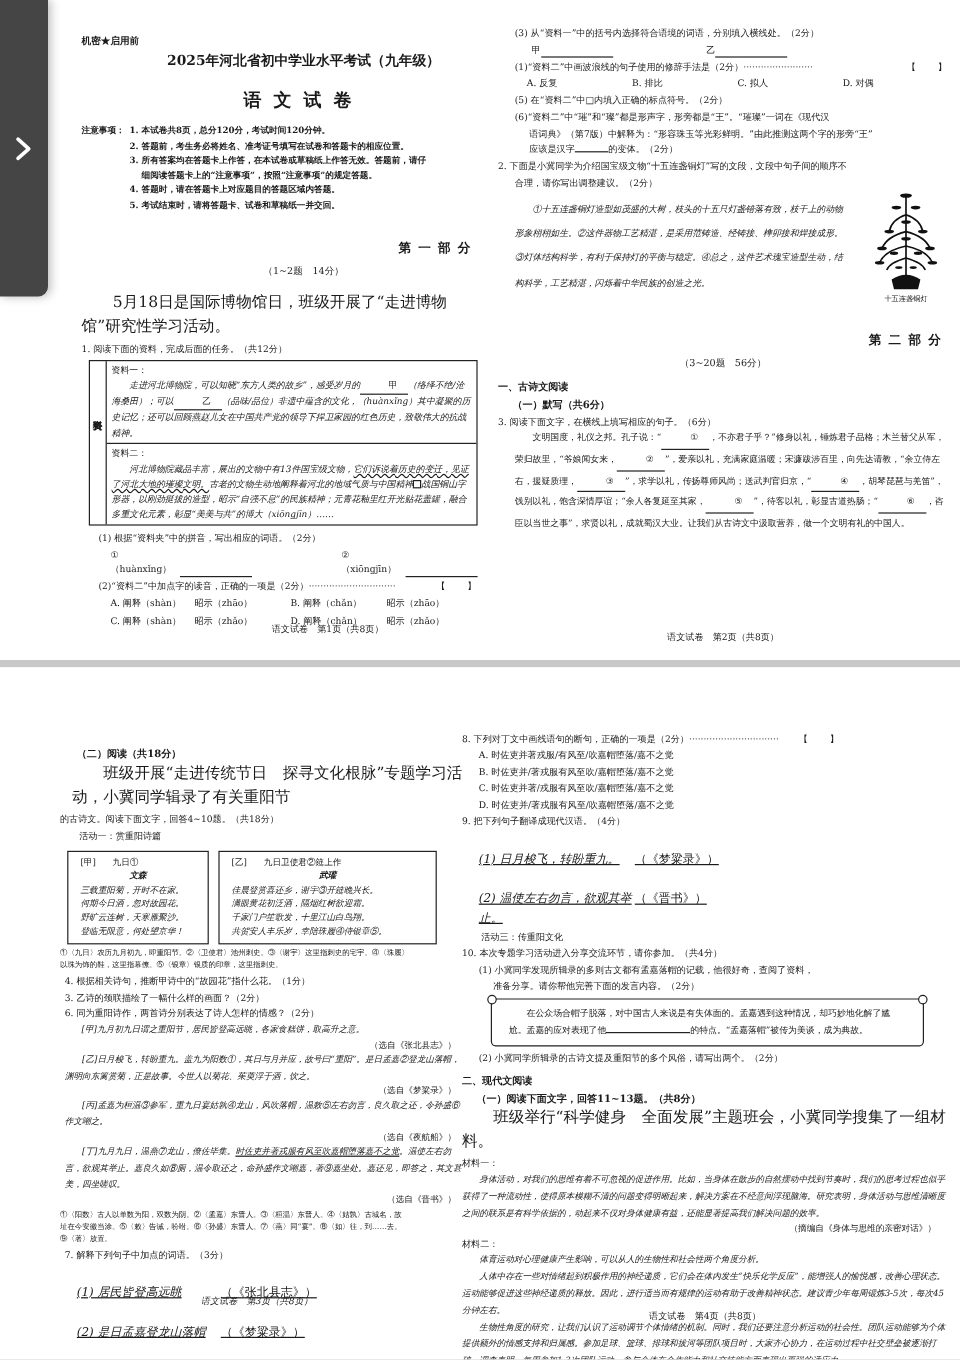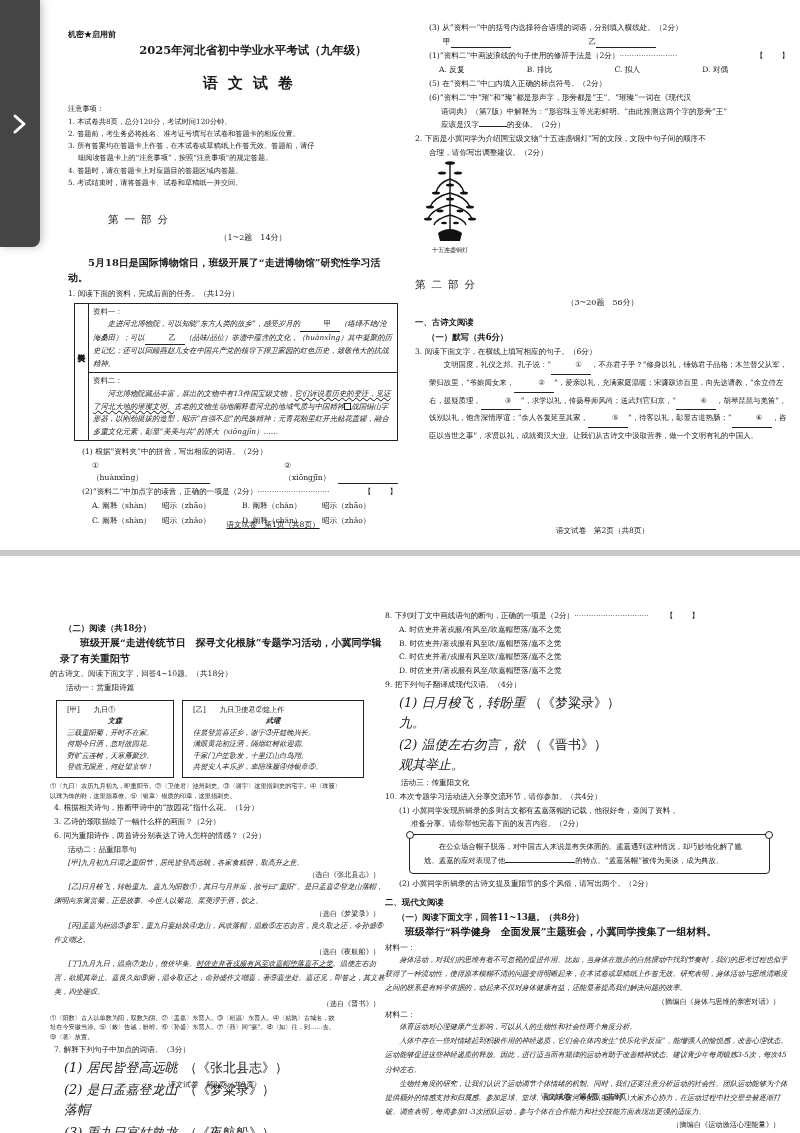--- a/index.html
+++ b/index.html
@@ -13,49 +13,49 @@
 
   .page { position: absolute; font-size: 8px; line-height: 1.55; }
   .p1 { left: 68px; top: 28px; width: 330px; }
   .p2 { left: 415px; top: 20px; width: 375px; }
   .p3 { left: 50px; top: 60px; width: 340px; }
   .p4 { left: 385px; top: 52px; width: 405px; }
 
   .secret { font-size: 8px; font-weight: bold; margin-bottom: 2px; }
   .exam-title { text-align: center; font-size: 11.5px; font-weight: bold; margin-left: 40px; margin-bottom: 12px; }
   .subject-title { text-align: center; font-size: 15px; font-weight: bold; letter-spacing: 10px; margin-left: 40px; margin-bottom: 8px; }
-  .notice { display: flex; font-size: 7.2px; line-height: 1.7; font-weight: normal; flex-direction: column; }
+  .notice { display: flex; font-size: 7.2px; line-height: 1.7; font-weight: bold; }
   .notice-label { width: 40px; flex-shrink: 0; }
   .notice-list div { }
   .notice-list .indent { padding-left: 10px; }
 
-  .part-title { text-align: left; font-size: 10.5px; font-weight: normal; letter-spacing: 6px; margin-top: 22px; }
+  .part-title { text-align: right; font-size: 10.5px; font-weight: bold; letter-spacing: 6px; margin-top: 22px; }
   .part-sub { text-align: center; font-size: 8px; margin-top: 5px; margin-bottom: 10px; }
-  .para { text-indent: 2em; font-size: 10px; font-weight: bold; }
+  .para { text-indent: 2em; font-size: 13px; }
   .q { font-size: 7.6px; margin-top: 2px; }
   .qi { padding-left: 14px; font-size: 7.6px; margin-top: 2px; }
   .opts { display: grid; grid-template-columns: 1fr 1fr 1fr 1fr; padding-left: 24px; font-size: 7.6px; margin-top: 3px; }
   .opts2 { display: grid; grid-template-columns: 70px 80px 80px 80px; padding-left: 24px; font-size: 7.6px; margin-top: 3px; row-gap: 3px; }
   .bracket { float: right; letter-spacing: 1px; }
   .dots { color: #333; }
 
   .material-box { display: flex; border: 1.2px solid #222; margin-top: 3px; margin-left: 6px; }
   .material-side { width: 14px; border-right: 1.2px solid #222; display: flex; flex-direction: column; justify-content: flex-end; align-items: center; font-weight: bold; font-size: 8px; padding-bottom: 50px; }
   .material-body { flex: 1; }
   .mat { padding: 2px 4px; font-size: 7.4px; line-height: 1.7; font-style: italic; }
   .mat + .mat { border-top: 1.2px solid #222; }
   .mat-h { font-style: normal; }
   .underline-wave { text-decoration: underline; text-decoration-style: wavy; }
   .blank { display: inline-block; border-bottom: 1px solid #222; min-width: 40px; text-align: center; font-style: normal; }
   .blank.s { min-width: 28px; }
   .blank.l { min-width: 60px; }
   .box-char { display: inline-block; width: 7px; height: 7px; border: 1px solid #222; vertical-align: -1px; }
 
   .footer { text-align: center; font-size: 7.6px; }
-  .f1 { position: absolute; left: 68px; width: 330px; top: 520px; margin-left: 40px; text-decoration: underline; }
+  .f1 { position: absolute; left: 68px; width: 330px; top: 520px; margin-left: 40px; }
   .f2 { position: absolute; left: 415px; width: 375px; top: 526px; }
   .f3 { position: absolute; left: 44px; width: 340px; top: 524px; font-style: italic; }
   .f4 { position: absolute; left: 385px; width: 405px; top: 536px; }
 
   .lamp-wrap { display: flex; gap: 14px; margin-top: 6px; }
   .lamp-text { flex: 1; font-size: 7.4px; line-height: 2.75; font-style: italic; }
   .lamp-fig { width: 70px; display: flex; flex-direction: column; align-items: center; margin-top: -6px; }
   .lamp-cap { font-size: 6px; margin-top: 2px; }
 
   .sec-h { font-weight: bold; font-size: 8.4px; margin-top: 6px; }
@@ -67,21 +67,21 @@
   .poem { border: 1.2px solid #222; padding: 3px 10px 4px; font-size: 7.2px; line-height: 1.6; }
   .poem-a { width: 118px; }
   .poem-b { width: 182px; }
   .poem-head { display: flex; gap: 14px; }
   .poem-author { text-align: center; font-weight: bold; font-style: italic; }
   .poem-line { font-style: italic; }
   .notes { font-size: 6.2px; line-height: 1.6; margin-top: 3px; }
   .src { text-align: right; font-size: 7.2px; padding-right: 10px; }
   .classic { font-size: 7.2px; line-height: 1.9; font-style: italic; }
   .ul { text-decoration: underline; }
-  .row2 { display: flex; padding-left: 14px; font-size: 13px; margin-top: 2px; }
+  .row2 { display: flex; padding-left: 14px; font-size: 10px; margin-top: 18px; text-decoration: underline; }
   .row2 .l { width: 100px; font-style: italic; }
 
   .scroll-box { position: relative; margin: 4px 20px 4px 24px; border: 1.2px solid #222; border-radius: 4px; padding: 5px 14px; font-size: 7.4px; line-height: 1.9; }
   .scroll-box::before, .scroll-box::after { content: ""; position: absolute; width: 6px; height: 6px; border: 1.2px solid #222; border-radius: 50%; background: #fff; }
   .scroll-box::before { left: -4px; top: -4px; }
   .scroll-box::after { right: -4px; top: -4px; }
   .mod-para { font-size: 7.2px; line-height: 1.95; text-indent: 2em; font-style: italic; }
 
   .nav-handle { position: absolute; left: 0; top: 0; width: 40px; height: 247px; background: #454545; border-bottom-right-radius: 8px; box-shadow: 2px 0 8px rgba(0,0,0,0.25); display: flex; align-items: center; justify-content: center; z-index: 5; }
   .nav-handle svg { display: block; }
@@ -181,20 +181,21 @@
     <div class="qi">(5) 在“资料二”中□内填入正确的标点符号。（2分）</div>
     <div class="qi">(6)“资料二”中“璀”和“璨”都是形声字，形旁都是“王”。“璀璨”一词在《现代汉</div>
     <div class="qi" style="padding-left:26px">语词典》（第7版）中解释为：“形容珠玉等光彩鲜明。”由此推测这两个字的形旁“王”</div>
     <div class="qi" style="padding-left:26px">
       <span>应该是汉字</span><span class="blank s"></span><span>的变体。（2分）</span>
     </div>
     <div class="q">2. 下面是小冀同学为介绍国宝级文物“十五连盏铜灯”写的文段，文段中句子间的顺序不</div>
     <div class="q" style="padding-left:14px">合理，请你写出调整建议。（2分）</div>
 
     <div class="lamp-wrap">
+      <div class="lamp-text" style="text-indent:2em; padding-left:14px;">①十五连盏铜灯造型如茂盛的大树，枝头的十五只灯盏错落有致，枝干上的动物形象栩栩如生。②这件器物工艺精湛，是采用范铸造、经铸接、榫卯接和焊接成形。③灯体结构科学，有利于保持灯的平衡与稳定。④总之，这件艺术瑰宝造型生动，结构科学，工艺精湛，闪烁着中华民族的创造之光。</div>
       <div class="lamp-fig">
         <svg width="52" height="84" viewBox="0 0 52 84">
           <g stroke="#111" stroke-width="1.4" fill="none">
             <line x1="26" y1="4" x2="26" y2="72"></line>
             <path d="M26 20 Q14 24 12 34"></path>
               <path d="M26 20 Q38 24 40 34"></path>
             <path d="M26 34 Q10 38 6 48"></path>
               <path d="M26 34 Q42 38 46 48"></path>
             <path d="M26 46 Q8 50 4 60"></path>
               <path d="M26 46 Q44 50 48 60"></path>
@@ -270,21 +271,20 @@
         <div class="poem-line">共贺安人丰乐岁，幸陪珠履④侍银章⑤。</div>
       </div>
     </div>
     <div class="notes">
       <div>①〈九日〉农历九月初九，即重阳节。②〈卫使君〉池州刺史。③〈谢宇〉这里指刺史的宅宇。④〈珠履〉</div>
       <div>以珠为饰的鞋，这里指幕僚。⑤〈银章〉银质的印章，这里指刺史。</div>
     </div>
     <div class="q" style="padding-left:4px">4. 根据相关诗句，推断甲诗中的“故园花”指什么花。（1分）</div>
     <div class="q" style="padding-left:4px">3. 乙诗的颈联描绘了一幅什么样的画面？（2分）</div>
     <div class="q" style="padding-left:4px">6. 同为重阳诗作，两首诗分别表达了诗人怎样的情感？（2分）</div>
-    <div class="q" style="padding-left:18px">活动二：品重阳章句</div>
 
     <div class="classic" style="padding-left:18px">[甲]九月初九日谓之重阳节，居民皆登高远眺，各家食糕饼，取高升之意。</div>
     <div class="src">（选自《张北县志》）</div>
     <div class="classic" style="text-indent:2em; padding-left:4px">[乙]日月梭飞，转盼重九。盖九为阳数①，其日与月并应，故号曰“重阳”。是日孟嘉②登龙山落帽，渊明向东篱赏菊，正是故事。今世人以菊花、茱萸浮于酒，饮之。</div>
     <div class="src">（选自《梦粱录》）</div>
     <div class="classic" style="text-indent:2em; padding-left:4px">[丙]孟嘉为桓温③参军，重九日宴姑孰④龙山，风吹落帽，温敕⑤左右勿言，良久取之还，令孙盛⑥作文嘲之。</div>
     <div class="src">（选自《夜航船》）</div>
     <div class="classic" style="text-indent:2em; padding-left:4px">
       <span>[丁]九月九日，温燕⑦龙山，僚佐毕集。</span><span class="ul">时佐吏并著戎服有风至吹嘉帽堕落嘉不之觉</span><span>。温使左右勿言，欲观其举止。嘉良久如⑧厕，温令取还之，命孙盛作文嘲嘉，著⑨嘉坐处。嘉还见，即答之，其文甚美，四坐嗟叹。</span>
     </div>
@@ -332,21 +332,21 @@
     <div class="qi">(1) 小冀同学发现所辑录的多则古文都有孟嘉落帽的记载，他很好奇，查阅了资料，</div>
     <div class="qi" style="padding-left:26px">准备分享。请你帮他完善下面的发言内容。（2分）</div>
     <div class="scroll-box">
       <span style="display:inline-block; width:2em"></span><span>在公众场合帽子脱落，对中国古人来说是有失体面的。孟嘉遇到这种情况，却巧妙地化解了尴尬。孟嘉的应对表现了他</span><span class="blank l" style="min-width:70px"></span><span>的特点。“孟嘉落帽”被传为美谈，成为典故。</span>
     </div>
     <div class="qi">(2) 小冀同学所辑录的古诗文提及重阳节的多个风俗，请写出两个。（2分）</div>
     <div class="sec-h">二、现代文阅读</div>
     <div class="sub-h">（一）阅读下面文字，回答11~13题。（共8分）</div>
     <div class="para">班级举行“科学健身　全面发展”主题班会，小冀同学搜集了一组材料。</div>
     <div class="q">材料一：</div>
-    <div class="mod-para">身体活动，对我们的思维有着不可忽视的促进作用。比如，当身体在散步的自然摆动中找到节奏时，我们的思考过程也似乎获得了一种流动性，使得原本模糊不清的问题变得明晰起来，在本试卷或草稿纸上作答无效。研究表明，身体活动与思维清晰度之间的联系是有科学依据的，动起来不仅对身体健康有益，还能显著提高我们解决问题的效率。</div>
+    <div class="mod-para">身体活动，对我们的思维有着不可忽视的促进作用。比如，当身体在散步的自然摆动中找到节奏时，我们的思考过程也似乎获得了一种流动性，使得原本模糊不清的问题变得明晰起来，解决方案在不经意间浮现脑海。研究表明，身体活动与思维清晰度之间的联系是有科学依据的，动起来不仅对身体健康有益，还能显著提高我们解决问题的效率。</div>
     <div class="src">（摘编自《身体与思维的亲密对话》）</div>
     <div class="q">材料二：</div>
     <div class="mod-para">体育运动对心理健康产生影响，可以从人的生物性和社会性两个角度分析。</div>
     <div class="mod-para">人体中存在一些对情绪起到积极作用的神经递质，它们会在体内发生“快乐化学反应”，能增强人的愉悦感，改善心理状态。运动能够促进这些神经递质的释放。因此，进行适当而有规律的运动有助于改善精神状态。建议青少年每周锻炼3-5次，每次45分钟左右。</div>
     <div class="mod-para">生物性角度的研究，让我们认识了运动调节个体情绪的机制。同时，我们还要注意分析运动的社会性。团队运动能够为个体提供额外的情感支持和归属感。参加足球、篮球、排球和拔河等团队项目时，大家齐心协力，在运动过程中社交壁垒被逐渐打破。调查表明，每周参加1-3次团队运动，参与个体在合作能力和社交技能方面表现出更强的适应力。</div>
     <div class="src">（摘编自《运动激活心理能量》）</div>
   </div>
   <div class="footer f4">语文试卷　第4页（共8页）</div>
 </div>
 

